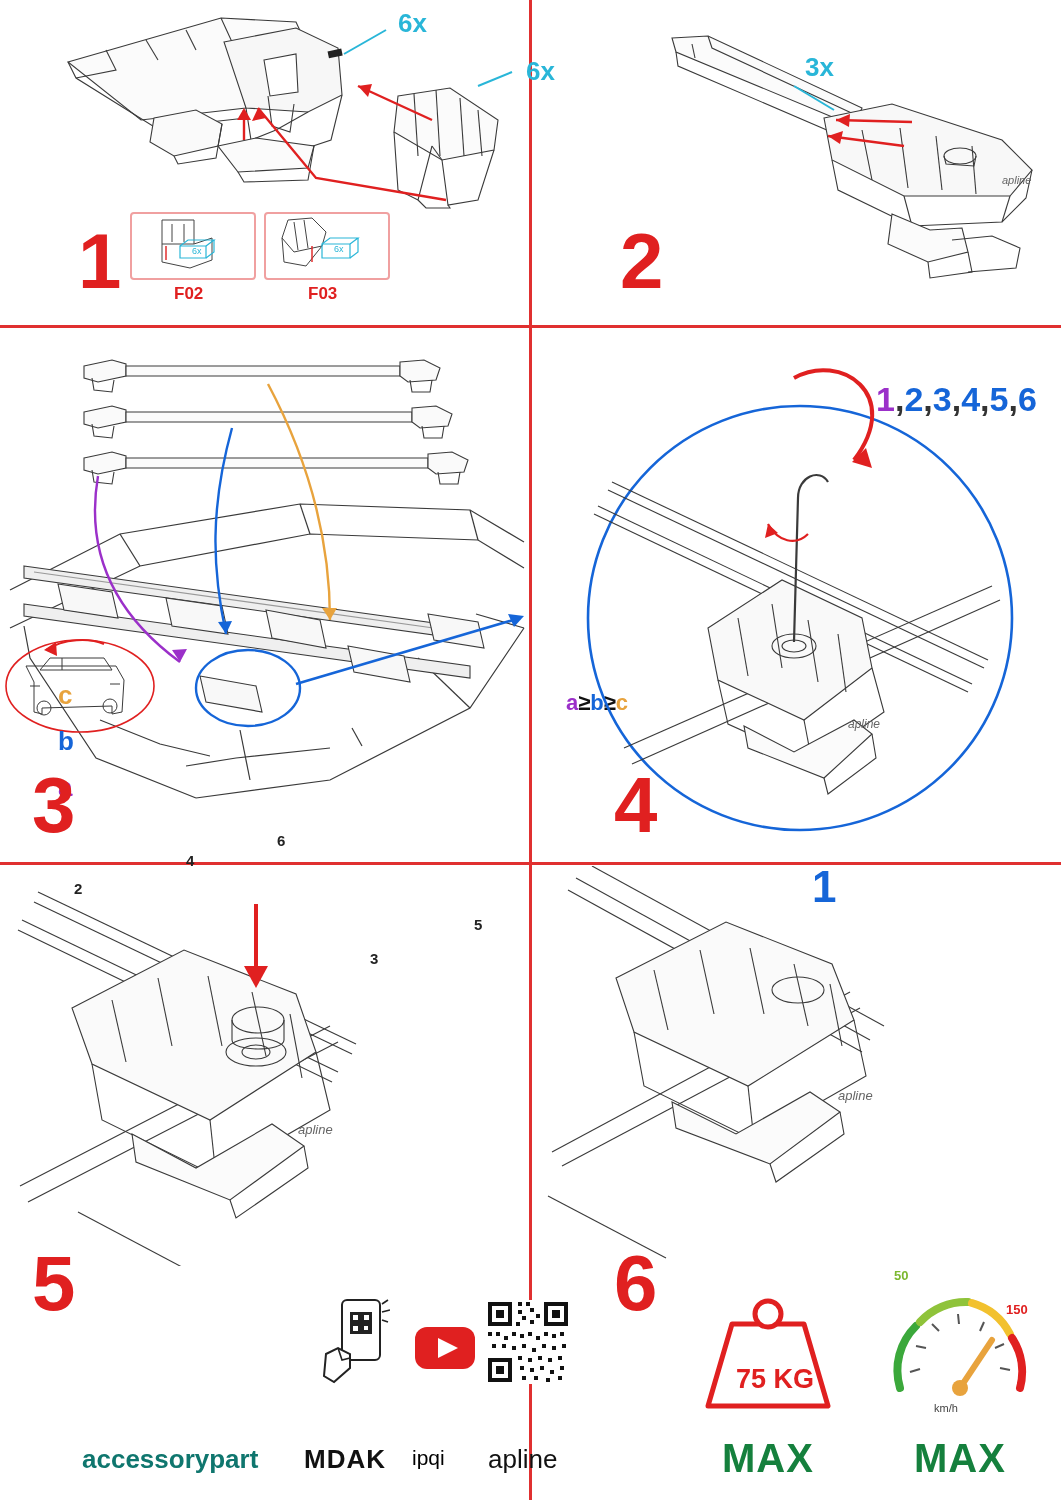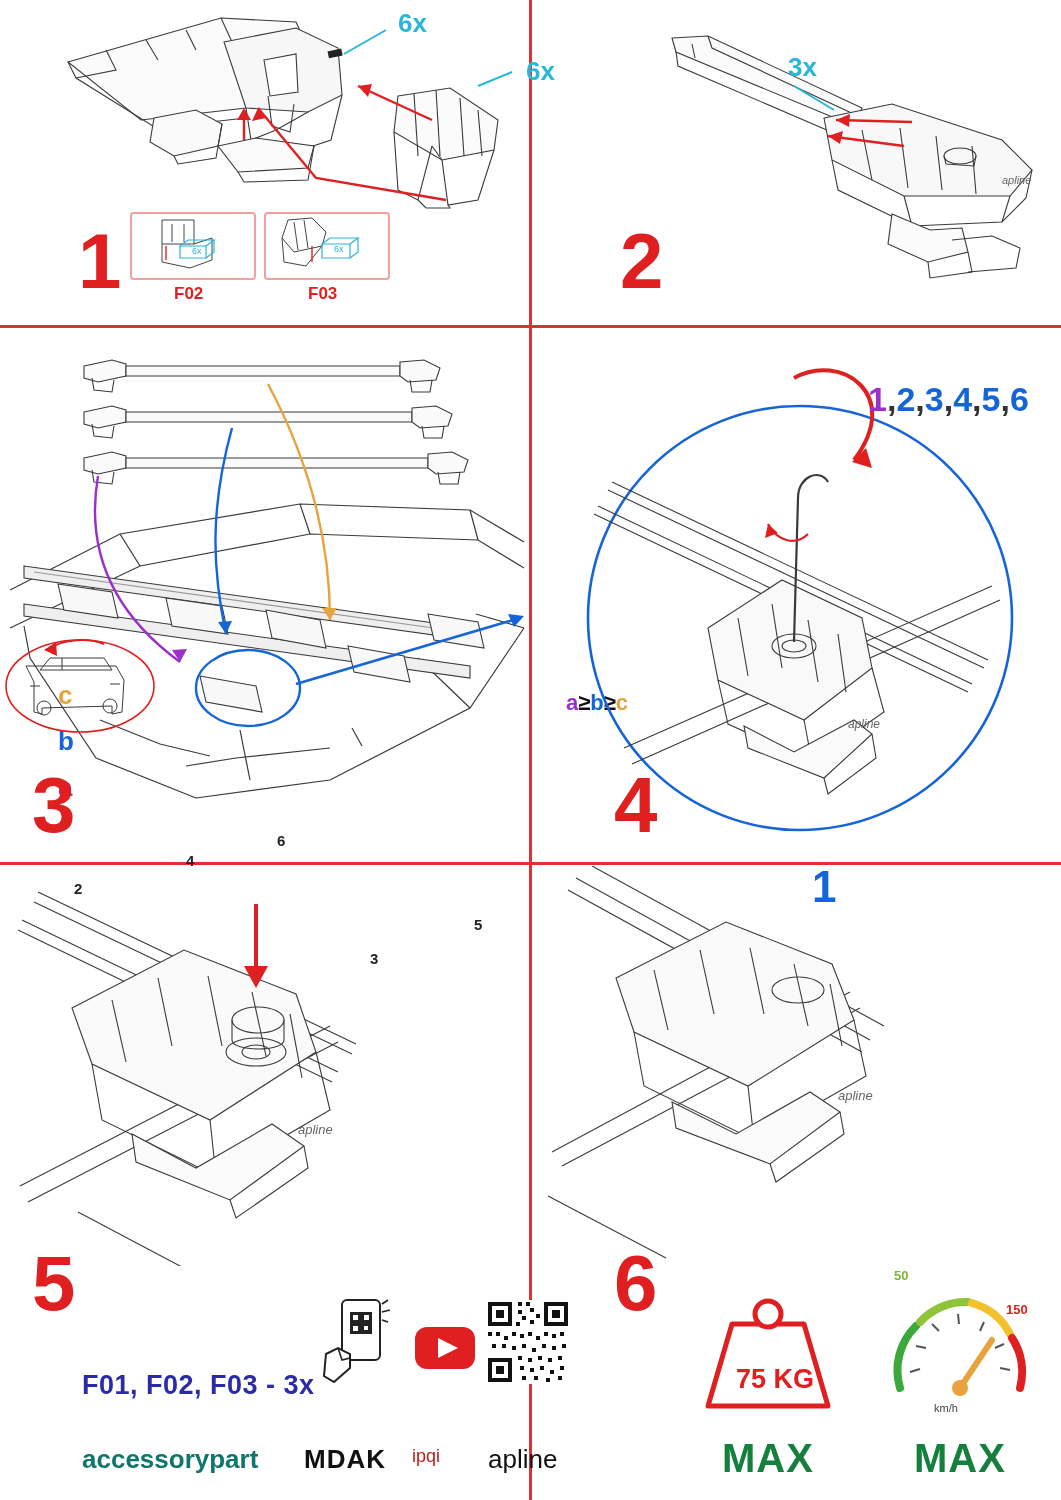--- a/index.html
+++ b/index.html
@@ -13,21 +13,21 @@
   .bluebig{position:absolute;color:#1565d8;font-size:34px;font-weight:700;}
   .letter{position:absolute;font-size:26px;font-weight:700;}
   .tinyn{position:absolute;font-size:15px;font-weight:600;color:#222;}
   svg{display:block;}
   .abc{position:absolute;font-size:22px;font-weight:700;}
   .maxtxt{position:absolute;font-size:40px;font-weight:700;color:#15803d;letter-spacing:1px;}
   .kgtxt{position:absolute;font-size:27px;font-weight:700;color:#e02020;}
   .partlist{position:absolute;font-size:27px;font-weight:700;color:#2b2ba8;letter-spacing:0.5px;}
   .brand{position:absolute;font-size:26px;font-weight:700;color:#0f766e;}
   .brand2{position:absolute;font-size:26px;font-weight:700;color:#111;letter-spacing:1px;text-align:center;}
-  .brand3{position:absolute;font-size:18px;font-weight:500;color:#b91c1c;text-align:center;}
+  .brand3{position:absolute;font-size:21px;font-weight:500;color:#000000;text-align:center;}
   .brand4{position:absolute;font-size:26px;font-weight:500;color:#111;}
   .qrbox{position:absolute;}
   .boxlabel{position:absolute;font-size:17px;font-weight:700;color:#e02020;}
   .inset{position:absolute;border:2px solid #f0a0a0;border-radius:4px;background:#fff;}
   .kmh{position:absolute;font-size:11px;color:#444;}
   .gnum{position:absolute;font-size:13px;font-weight:600;}
 </style>
 </head>
 <body>
 
@@ -176,21 +176,21 @@
       </g>
       <g fill="#e02020">
         <polygon points="304,120 318,114 317,127"></polygon>
         <polygon points="296,136 311,131 308,144"></polygon>
       </g>
 
       <g stroke="#29b6d8" stroke-width="2" fill="none">
         <path d="M262 86 L302 110"></path>
       </g>
     </svg>
-    <div class="cyanlbl" style="left:256px;top:52px;text-align:center;">3x</div>
+    <div class="cyanlbl" style="left:273px;top:52px;text-align:center;">3x</div>
     <div class="stepnum" style="left:88px;top:222px;">2</div>
   </div>
 
   <div class="panel" style="left:0;top:328px;width:529px;height:534px;">
     <svg width="529" height="534" viewBox="0 0 529 534">
 
       <g fill="none" stroke="#3a3a3a" stroke-width="1.1">
 
         <path d="M84 38 L112 32 L126 36 L126 48 L98 54 L84 50 Z" fill="#fafafa"></path>
         <path d="M126 38 L400 38 L400 48 L126 48 Z" fill="#fbfbfb"></path>
@@ -318,21 +318,21 @@
 
       <path d="M236 196 C246 214, 264 218, 276 206" fill="none" stroke="#e02020" stroke-width="2.2"></path>
       <polygon points="236,196 233,210 246,205" fill="#e02020"></polygon>
 
       <path d="M322 132 C372 66, 308 24, 262 50" fill="none" stroke="#e02020" stroke-width="4"></path>
       <polygon points="320,134 334,120 340,140" fill="#e02020"></polygon>
     </svg>
 
     <div class="bluebig" style="left:280px;top:534px;font-size:44px;">1</div>
 
-    <div style="position:absolute;left:336px;top:52px;font-size:34px;font-weight:700;">
+    <div style="position:absolute;left:344px;top:52px;font-size:34px;font-weight:700;">
       <span style="color:#9b30c9">1</span><span style="color:#333">,</span><span style="color:#1565d8">2</span><span style="color:#333">,</span><span style="color:#1565d8">3</span><span style="color:#333">,</span><span style="color:#1565d8">4</span><span style="color:#333">,</span><span style="color:#1565d8">5</span><span style="color:#333">,</span><span style="color:#1565d8">6</span>
     </div>
 
     <div class="stepnum" style="left:82px;top:438px;">4</div>
   </div>
 
   <div class="panel" style="left:0;top:866px;width:529px;height:634px;">
     <svg width="529" height="400" viewBox="0 0 529 400">
       <g fill="none" stroke="#3a3a3a" stroke-width="1.1">
         <path d="M18 64 L332 216"></path>
@@ -361,21 +361,20 @@
         <ellipse cx="256" cy="186" rx="14" ry="7"></ellipse>
       </g>
       <text x="298" y="268" font-size="13" fill="#666" font-family="Liberation Sans" font-style="italic">apline</text>
 
       <path d="M256 38 L256 108" fill="none" stroke="#e02020" stroke-width="4"></path>
       <polygon points="256,122 244,100 268,100" fill="#e02020"></polygon>
     </svg>
 
     <div class="stepnum" style="left:32px;top:378px;">5</div>
 
-    <div class="partlist" style="left:82px;top:504px;">F01, F02, F03 - 3x</div>
 
     <div style="position:absolute;left:320px;top:432px;">
       <svg width="70" height="92" viewBox="0 0 70 92">
         <rect x="22" y="2" width="38" height="60" rx="5" fill="#fff" stroke="#222" stroke-width="2"></rect>
         <rect x="30" y="14" width="22" height="22" fill="#222"></rect>
         <rect x="33" y="17" width="5" height="5" fill="#fff"></rect>
         <rect x="44" y="17" width="5" height="5" fill="#fff"></rect>
         <rect x="33" y="28" width="5" height="5" fill="#fff"></rect>
         <rect x="44" y="28" width="4" height="4" fill="#fff"></rect>
         <path d="M62 6 L68 2 M62 14 L70 12 M62 22 L68 24" stroke="#222" stroke-width="1.6" fill="none"></path>

